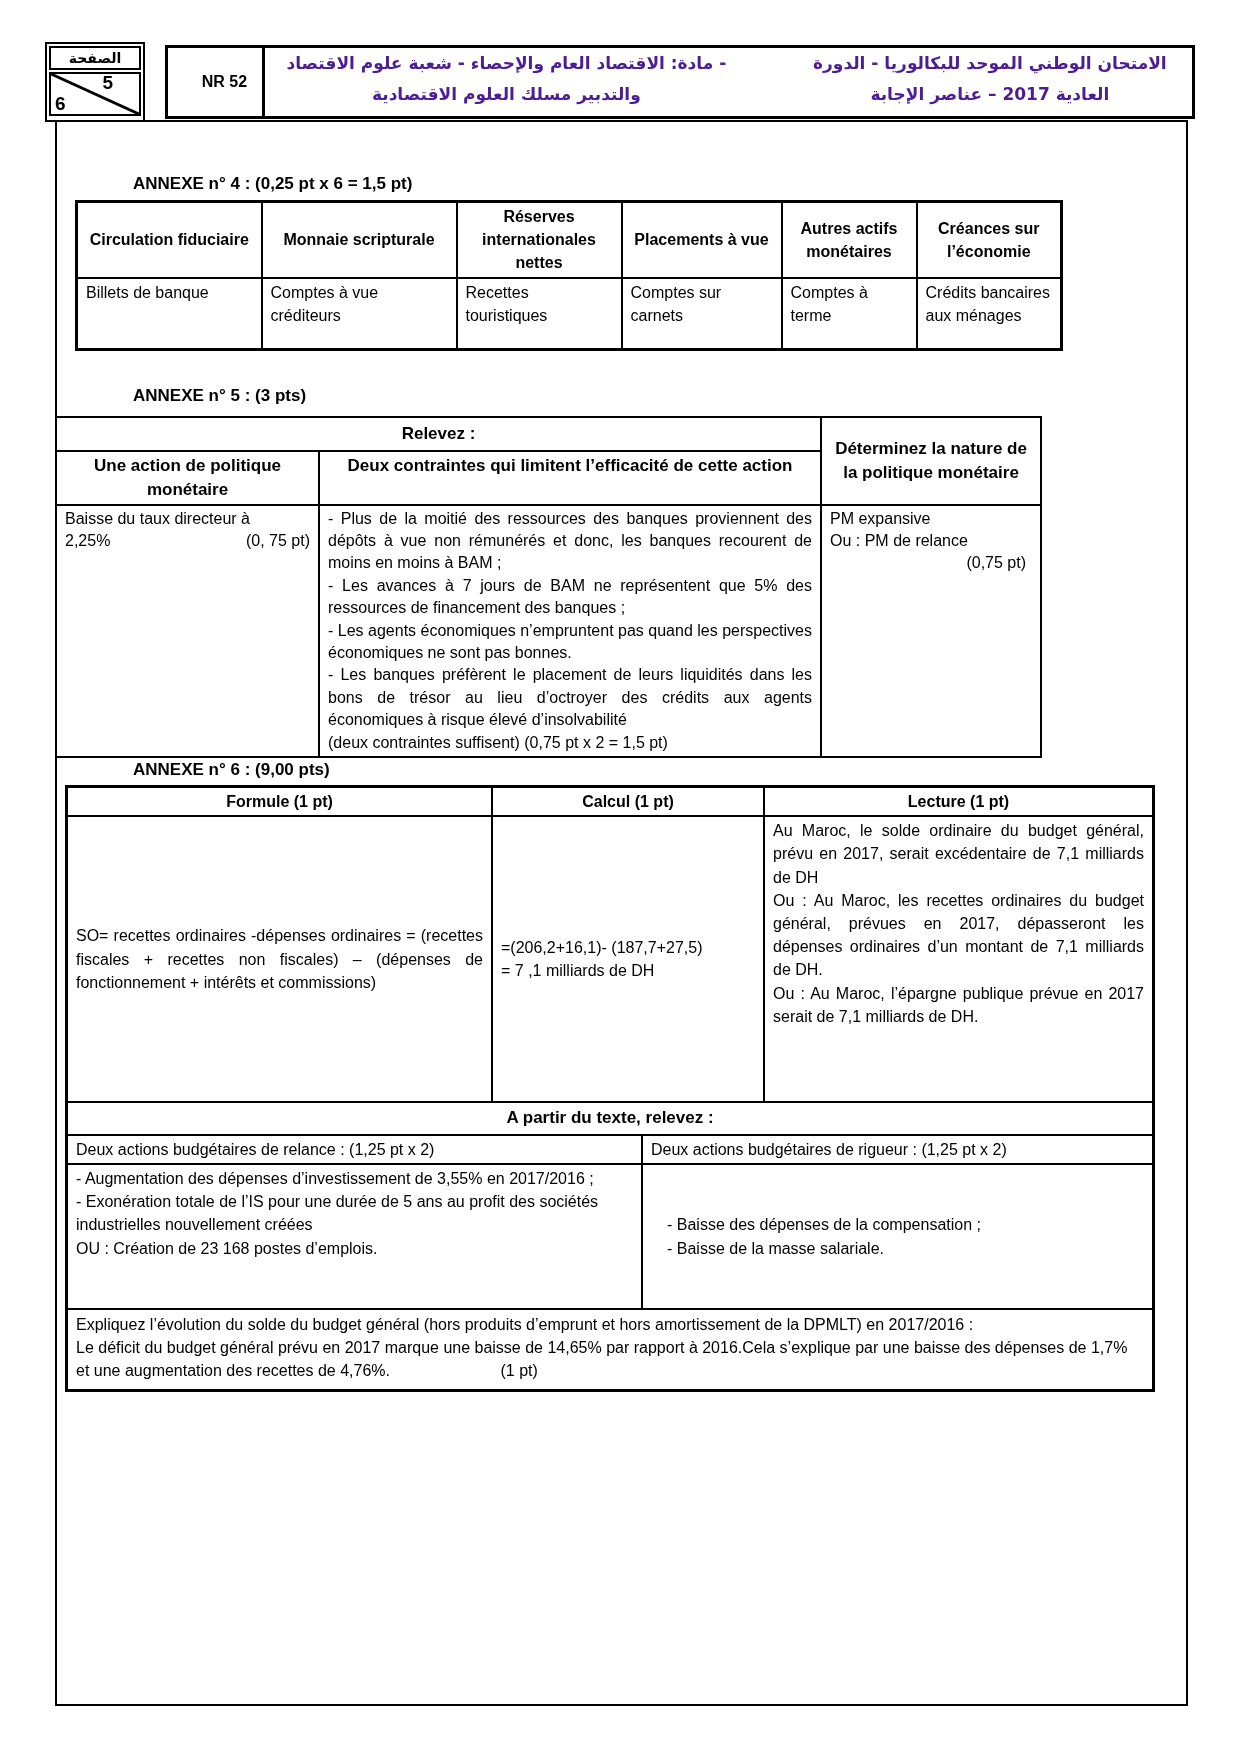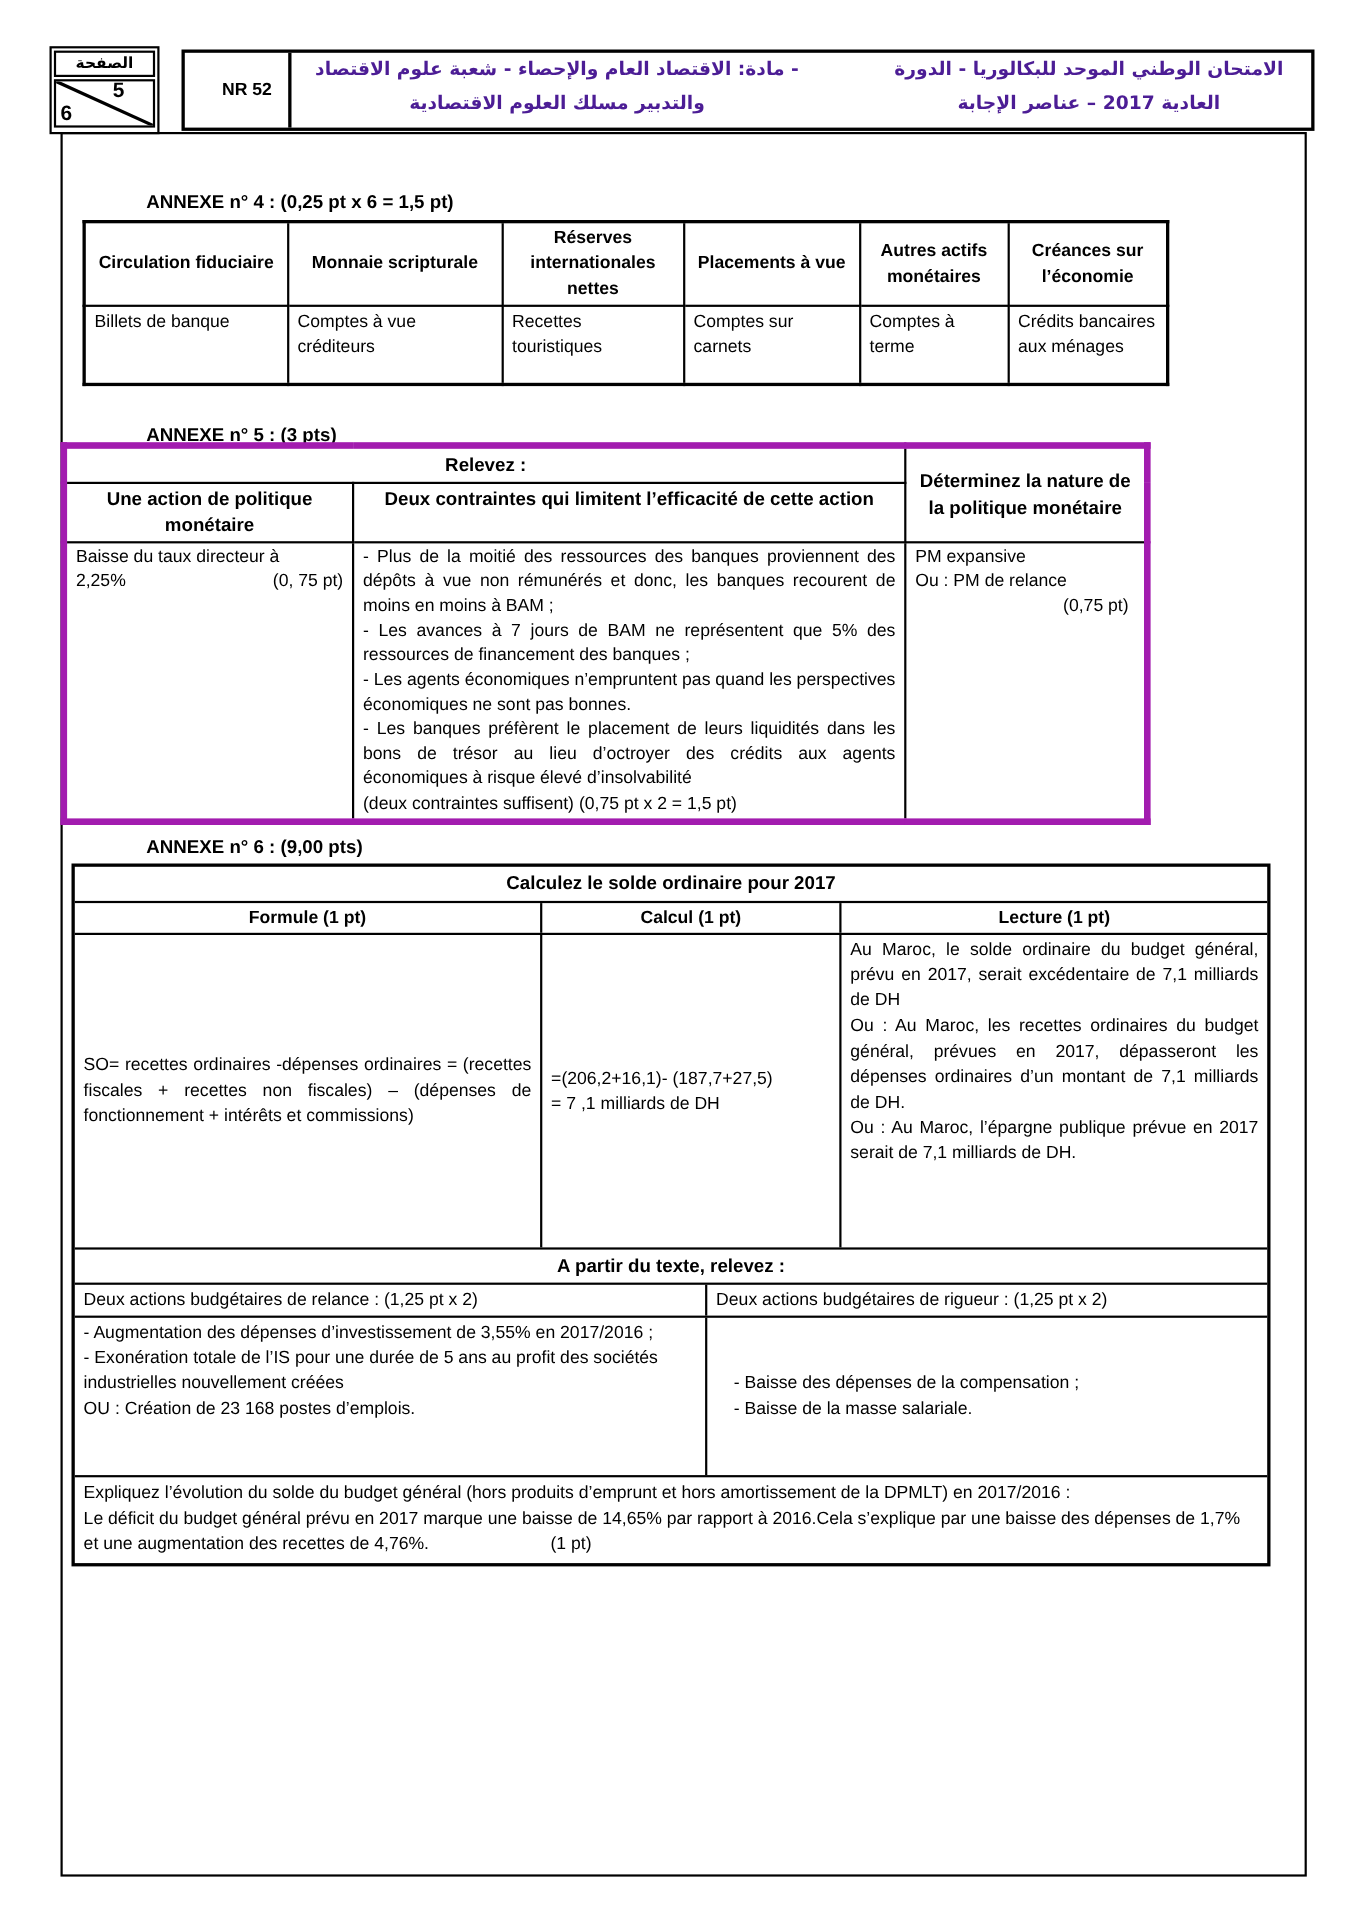--- a/index.html
+++ b/index.html
@@ -27,21 +27,21 @@
     text-align:center;font-family:"DejaVu Sans",sans-serif;font-weight:bold;font-size:17px;line-height:31px;color:#4c1d95;gap:40px;}
   
   .sec-head{position:absolute;left:133px;font-weight:bold;font-size:17px;}
   
   table{border-collapse:collapse;table-layout:fixed;}
   .t4{position:absolute;left:75px;top:200px;width:985px;border:3px solid #000;font-size:16px;line-height:1.45;}
   .t4 td{border:2px solid #000;padding:2px 8px;box-sizing:border-box;vertical-align:top;}
   .t4 .th{font-weight:bold;text-align:center;vertical-align:middle;height:68px;}
   .t4 .bd{height:72px;}
   
-  .t5{position:absolute;left:55px;top:402px;width:985px;border:6px solid #a21caf;font-size:16px;line-height:1.4;}
+  .t5{position:absolute;left:55px;top:416px;width:985px;border:1px solid #a21caf;font-size:16px;line-height:1.4;}
   .t5 td{border:2px solid #000;padding:2px 8px;box-sizing:border-box;vertical-align:top;}
   .t5 .th{font-weight:bold;text-align:center;font-size:17px;}
   .t5 .relevez{height:34px;vertical-align:middle;}
   .t5 .nature-h{vertical-align:middle;}
   .t5 .body-row td{height:244px;}
   .spread{display:flex;justify-content:space-between;}
   .pts-right{text-align:right;padding-right:6px;}
   
   .a6{position:absolute;left:65px;top:785px;width:1090px;border:3px solid #000;box-sizing:border-box;font-size:16px;line-height:1.45;}
   .a6-row{border-top:2px solid #000;box-sizing:border-box;}
@@ -155,21 +155,20 @@
       <div><span class="b">Ou</span><span> : PM de relance</span></div>
       <div class="pts-right b">(0,75 pt)</div>
     </td>
   </tr>
 </tbody>
   </table>
 
 <div class="sec-head" style="top:760px;">ANNEXE n° 6 : (9,00 pts)</div>
 
 <div class="a6">
-  <div class="a6-row a6-title">Calculez le solde ordinaire pour 2017</div>
 
   <div class="a6-row a6-cols">
     <div class="a6-cell head-cell c1">Formule (1 pt)</div>
     <div class="a6-cell head-cell c2">Calcul (1 pt)</div>
     <div class="a6-cell head-cell c3">Lecture (1 pt)</div>
   </div>
 
   <div class="a6-row a6-cols a6-main">
     <div class="a6-cell c1 vcenter just">SO= recettes ordinaires -dépenses ordinaires = (recettes fiscales + recettes non fiscales) – (dépenses de fonctionnement + intérêts et commissions)</div>
     <div class="a6-cell c2 vcenter">

